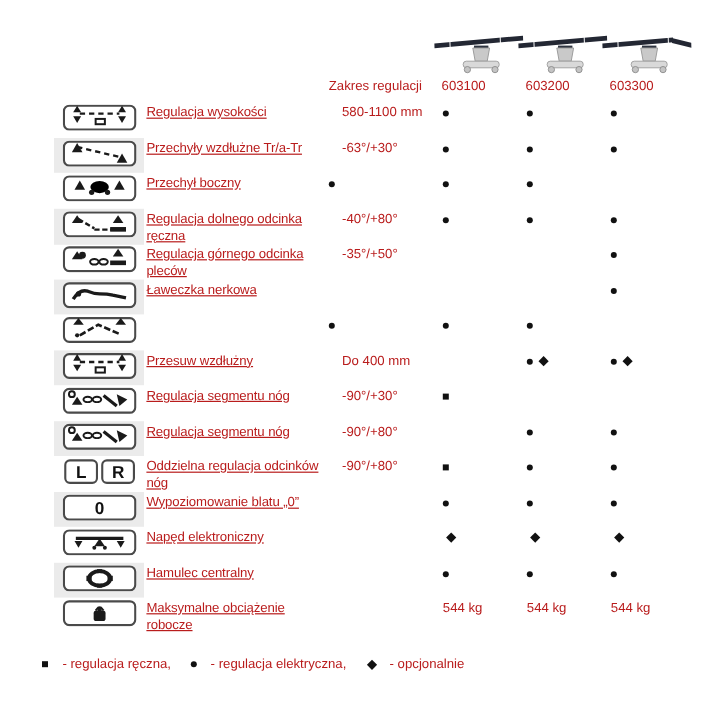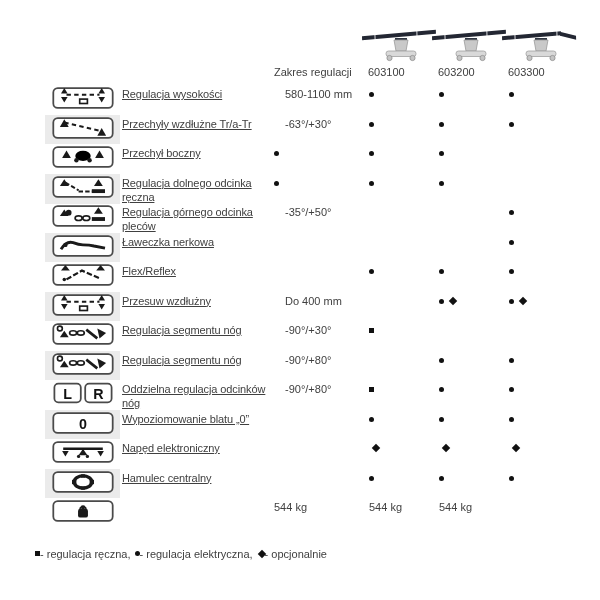--- a/index.html
+++ b/index.html
@@ -1,18 +1,18 @@
 <!DOCTYPE html>
 <html><head>
 <meta charset="utf-8">
 <style>
   html,body{margin:0;padding:0;background:#fff;}
   .page{
     width:600px;height:600px;background:#fff;position:relative;overflow:hidden;
-    font-family:"Liberation Sans",sans-serif;color:#404040;
+    font-family:"Liberation Sans",sans-serif;color:#b91c1c;
     box-sizing:border-box;padding:24px 0 0 45px;
   }
   .grid{display:grid;grid-template-columns:75px 150px 95px 70px 70px 70px;}
   .img-row{height:42px;}
   .hdr-row{height:19px;font-size:11px;}
   .hdr-cell{padding-left:4px;white-space:nowrap;}
   .model-cell{padding-left:3px;}
   .img-cell{overflow:visible;}
   .table-img{width:80px;height:38px;margin-left:-6px;display:block;}
   .row{height:29.5px;}
@@ -31,21 +31,21 @@
   .pict{width:62px;height:22px;display:block;}
   .pict .frame{fill:#fff;stroke:#4a4a4a;stroke-width:1.6;}
   .pict polygon,.pict rect.fl,.pict circle.fl,.pict path.fl{fill:#1a1a1a;}
   .pict .ln{stroke:#1a1a1a;stroke-width:1.8;fill:none;}
   .pict .oc{fill:none;stroke:#1a1a1a;stroke-width:1.5;}
   .pict .oc2{fill:none;stroke:#1a1a1a;stroke-width:3;}
   .pict .thick{fill:none;stroke:#1a1a1a;stroke-width:2.6;}
   .pict .thin{stroke:#1a1a1a;stroke-width:2.4;}
   .pict .mid{fill:none;stroke:#1a1a1a;stroke-width:2;stroke-dasharray:5 2;}
   .pict .ictext{font-family:"Liberation Sans",sans-serif;font-weight:bold;font-size:13px;fill:#111;text-anchor:middle;}
-  .legend{margin:20px 0 0 -10px;font-size:11px;display:flex;align-items:center;gap:0;}
+  .legend{margin:20px 0 0 -10px;font-size:11px;display:flex;align-items:center;gap:12px;}
   .legend .mk{vertical-align:middle;margin-top:0;}
   .legend .mk-diamond{margin-left:2px;}
   .legend-text{margin-right:4px;}
 </style>
 </head>
 <body>
 
 <div class="page">
 
   <div class="grid img-row">
@@ -161,20 +161,21 @@
           <svg class="pict" viewBox="0 0 56 20">
             <rect class="frame" x="1" y="1" width="54" height="18" rx="4"></rect>
             <polygon points="7,9 15,9 11,3"></polygon>
             <line class="ln" x1="12" y1="6" x2="24" y2="13" stroke-dasharray="4 2"></line>
             <line class="ln" x1="24" y1="14" x2="38" y2="14" stroke-dasharray="4 2"></line>
             <rect class="fl" x="36" y="12" width="12" height="3.5"></rect>
             <polygon points="38,9 46,9 42,3"></polygon>
           </svg>
         </div>
     <div class="cell label-cell">Regulacja dolnego odcinka ręczna</div>
+    <div class="cell value-cell">-40°/+80°</div>
     <div class="cell marker-cell"><span class="mk mk-dot"></span></div>
     <div class="cell marker-cell"><span class="mk mk-dot"></span></div>
     <div class="cell marker-cell"><span class="mk mk-dot"></span></div>
   </div>
       <div class="grid row">
     <div class="cell icon-cell">
           <svg class="pict" viewBox="0 0 56 20">
             <rect class="frame" x="1" y="1" width="54" height="18" rx="4"></rect>
             <polygon points="7,10 15,10 11,4"></polygon>
             <circle class="fl" cx="15" cy="7" r="2.6"></circle>
@@ -207,21 +208,20 @@
       <div class="grid row">
     <div class="cell icon-cell">
           <svg class="pict" viewBox="0 0 56 20">
             <rect class="frame" x="1" y="1" width="54" height="18" rx="4"></rect>
             <polygon points="8,6 16,6 12,1"></polygon>
             <polygon points="40,6 48,6 44,1"></polygon>
             <circle class="fl" cx="11" cy="14" r="1.6"></circle>
             <path class="mid" d="M13 14 L27 6 L43 13"></path>
           </svg>
         </div>
-    <div class="cell label-cell">Flex/Reflex</div>
     <div class="cell value-cell"></div>
     <div class="cell marker-cell"><span class="mk mk-dot"></span></div>
     <div class="cell marker-cell"><span class="mk mk-dot"></span></div>
     <div class="cell marker-cell"><span class="mk mk-dot"></span></div>
   </div>
       <div class="grid row alt">
     <div class="cell icon-cell">
           <svg class="pict" viewBox="0 0 56 20">
             <rect class="frame" x="1" y="1" width="54" height="18" rx="4"></rect>
             <line class="ln" x1="13" y1="7" x2="43" y2="7" stroke-dasharray="4 3"></line>
@@ -339,20 +339,21 @@
   </div>
       <div class="grid row">
     <div class="cell icon-cell">
           <svg class="pict" viewBox="0 0 56 20">
             <rect class="frame" x="1" y="1" width="54" height="18" rx="4"></rect>
             <path class="oc" d="M25 8 q3 -4.5 6 0"></path>
             <rect class="fl" x="26.5" y="5" width="3" height="4"></rect>
             <rect class="fl" x="23.5" y="8" width="9" height="8" rx="2"></rect>
           </svg>
         </div>
+    <div class="cell label-cell">Maksymalne obciążenie robocze</div>
     <div class="cell value-cell"></div>
     <div class="cell marker-cell"><span class="mtext">544 kg</span></div>
     <div class="cell marker-cell"><span class="mtext">544 kg</span></div>
     <div class="cell marker-cell"><span class="mtext">544 kg</span></div>
   </div>
     </div>
 
   <div class="legend" id="legend">
       <span class="mk mk-square"></span>
       <span class="legend-text">- regulacja ręczna,</span>

